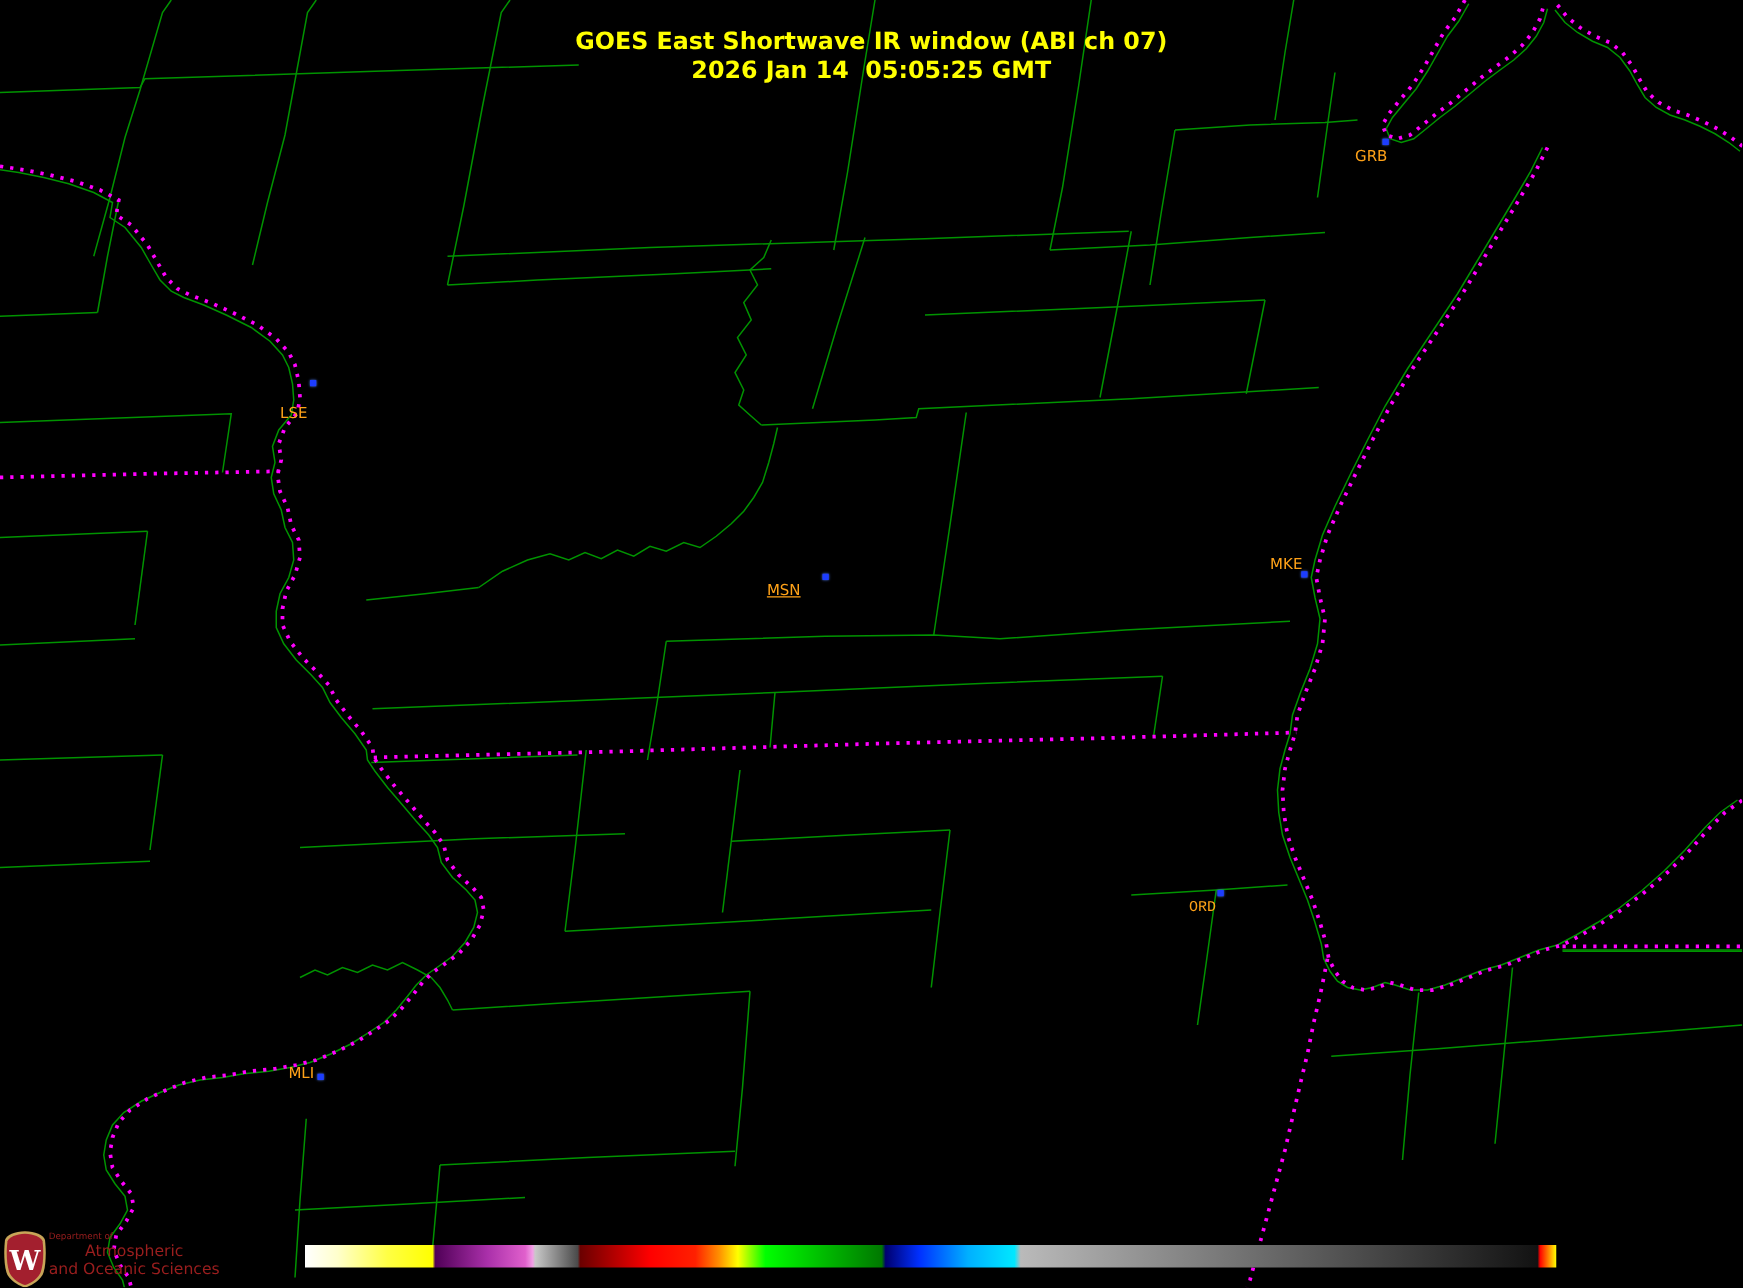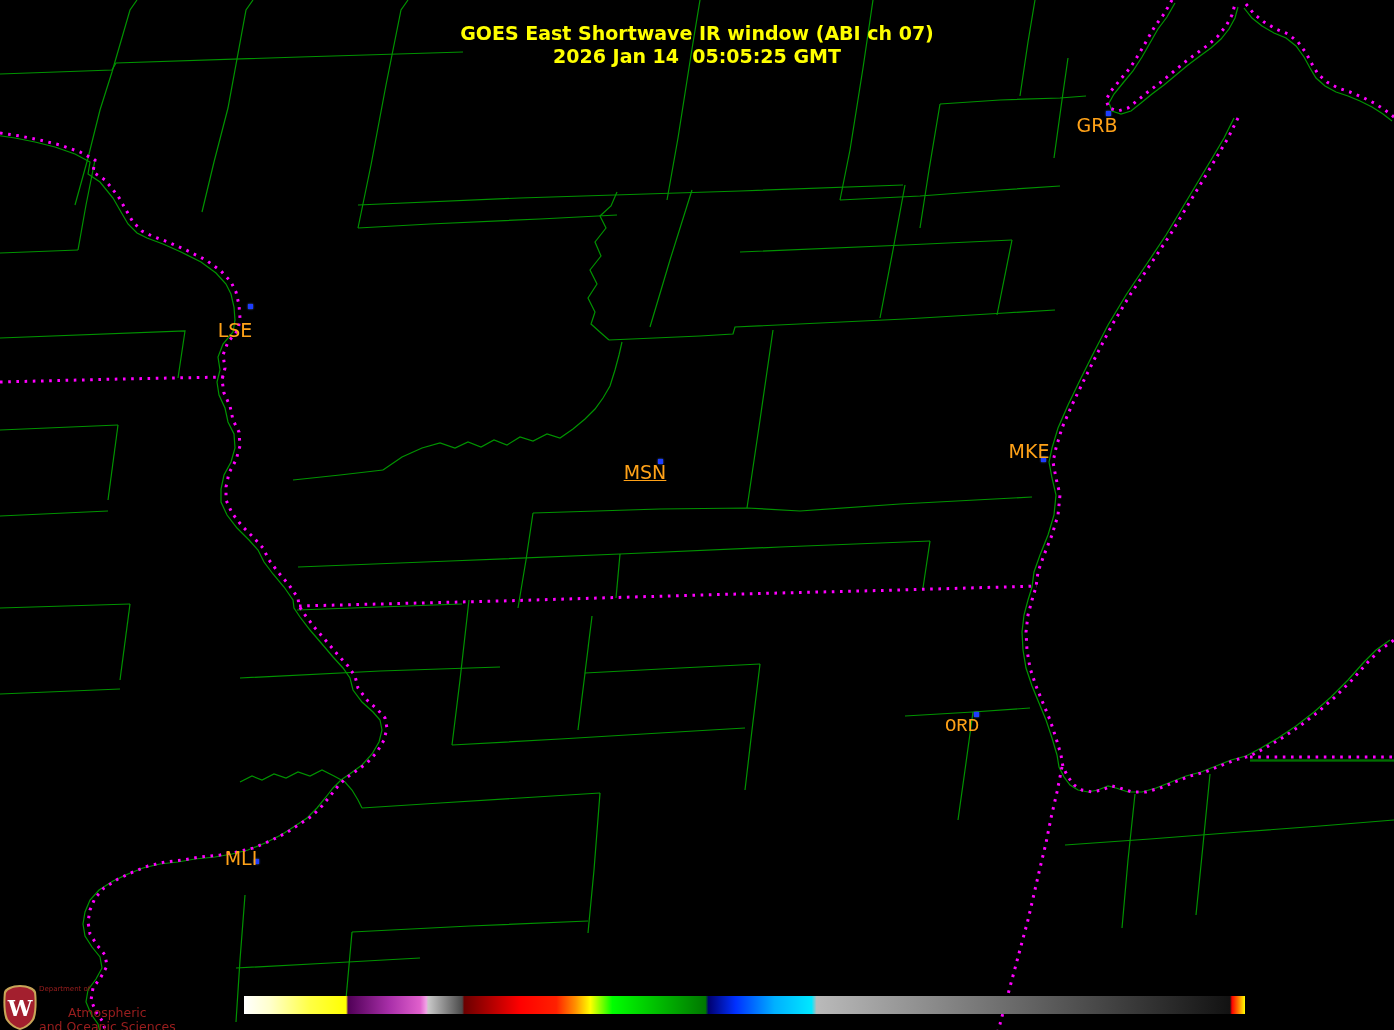--- a/index.html
+++ b/index.html
@@ -8,26 +8,26 @@
   #mapsvg{position:absolute;left:0;top:0;}
   .county{fill:none;stroke:#009300;stroke-width:1.2;}
   .shoreg{fill:none;stroke:#009300;stroke-width:1.2;}
   .border{fill:none;stroke:#ff00ff;stroke-width:3;stroke-dasharray:2.6 5.6;}
   .title{position:absolute;left:0;width:1394px;text-align:center;color:#ffff00;
          font-weight:bold;font-size:19px;letter-spacing:0px;white-space:pre;}
   #title1{top:22px;}
   #title2{top:45px;}
   .city-dot{position:absolute;width:5px;height:5px;background:#1d3dff;
             box-shadow:0 0 2px #4f7dff;}
-  .city-label{position:absolute;color:#ffa218;font-size:19px;transform:translate(-50%,-50%);
+  .city-label{position:absolute;color:#ffa218;font-size:12px;transform:translate(-50%,-50%);
               white-space:nowrap;}
   #colorbar{position:absolute;}
   #logo{position:absolute;left:2px;top:984px;width:300px;height:46px;}
   #logo-text{position:absolute;left:37px;top:2px;color:#9b1e1e;line-height:1;}
-  .logo-dept{font-size:7px;margin-bottom:14px;}
+  .logo-dept{font-size:7px;margin-bottom:2px;}
   .logo-line{font-size:12.5px;margin-top:1px;text-align:center;}
 </style>
 </head>
 <body>
 
 <div id="screen">
 
   <svg id="mapsvg" width="1394" height="1030" viewBox="0 0 1394 1030">
     <g id="county-group">
         <polyline points="137,0 130,10 112,72 100,110 88,158 75,205" class="county"></polyline>
@@ -106,21 +106,21 @@
 
   <div id="title1" class="title">GOES East Shortwave IR window (ABI ch 07)</div>
   <div id="title2" class="title">2026 Jan 14  05:05:25 GMT</div>
 
   <div id="cities">
       <div class="city-dot" style="left: 1106px; top: 111px;"></div>
       <div class="city-label" style="left: 1097px; top: 125px;">GRB</div>
       <div class="city-dot" style="left: 248px; top: 304px;"></div>
       <div class="city-label" style="left: 235px; top: 330px;">LSE</div>
       <div class="city-dot" style="left: 658px; top: 459px;"></div>
-      <div class="city-label" style="left: 645px; top: 472px; text-decoration: underline;">MSN</div>
+      <div class="city-label" style="left: 627px; top: 472px; text-decoration: underline;">MSN</div>
       <div class="city-dot" style="left: 1041px; top: 457px;"></div>
       <div class="city-label" style="left: 1029px; top: 451px;">MKE</div>
       <div class="city-dot" style="left: 974px; top: 712px;"></div>
       <div class="city-label" style="left: 962px; top: 726px; font-family: Liberation Mono, monospace;">ORD</div>
       <div class="city-dot" style="left: 254px; top: 859px;"></div>
       <div class="city-label" style="left: 241px; top: 858px;">MLI</div>
     </div>
 
   <div id="colorbar" style="left: 244px; top: 996px; width: 1001px; height: 18px; background: linear-gradient(to right, rgb(255, 255, 255) 0%, rgb(255, 255, 204) 2.6%, rgb(255, 255, 68) 6.6%, rgb(255, 255, 0) 10.2%, rgb(80, 0, 87) 10.4%, rgb(170, 48, 170) 14.6%, rgb(224, 96, 204) 17.6%, rgb(242, 160, 230) 18.2%, rgb(200, 200, 200) 18.4%, rgb(74, 74, 74) 21.8%, rgb(107, 0, 0) 22%, rgb(255, 0, 0) 27.6%, rgb(255, 32, 0) 31.2%, rgb(255, 144, 0) 33.1%, rgb(255, 255, 0) 34.6%, rgb(0, 255, 0) 36.8%, rgb(0, 192, 0) 41.1%, rgb(0, 120, 0) 46.1%, rgb(0, 0, 112) 46.4%, rgb(0, 48, 255) 49.1%, rgb(0, 176, 255) 53%, rgb(0, 232, 255) 56.7%, rgb(186, 186, 186) 57.2%, rgb(18, 18, 18) 98.5%, rgb(255, 0, 0) 98.7%, rgb(255, 136, 0) 99.4%, rgb(255, 255, 0) 100%);"></div>
 

